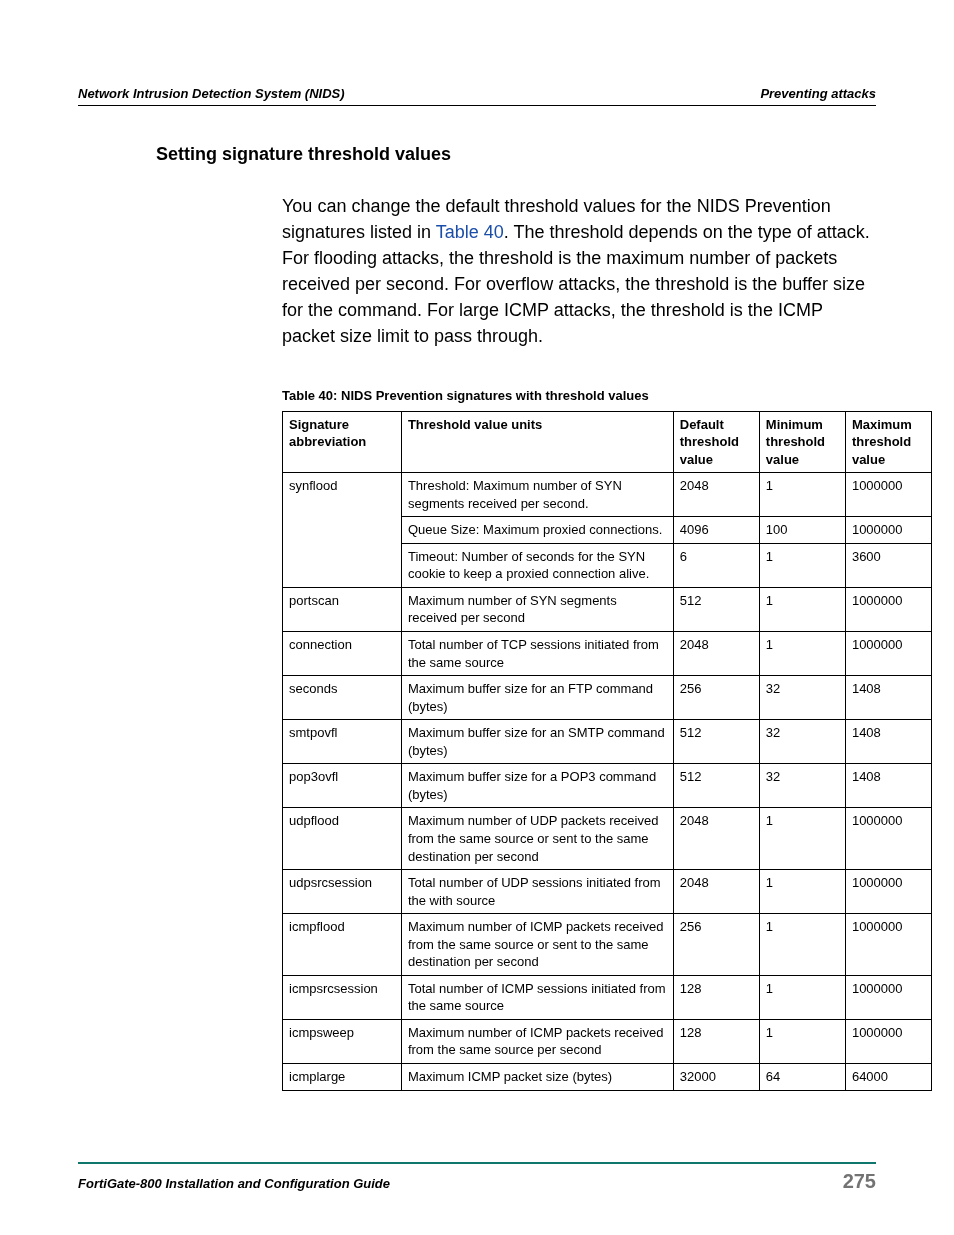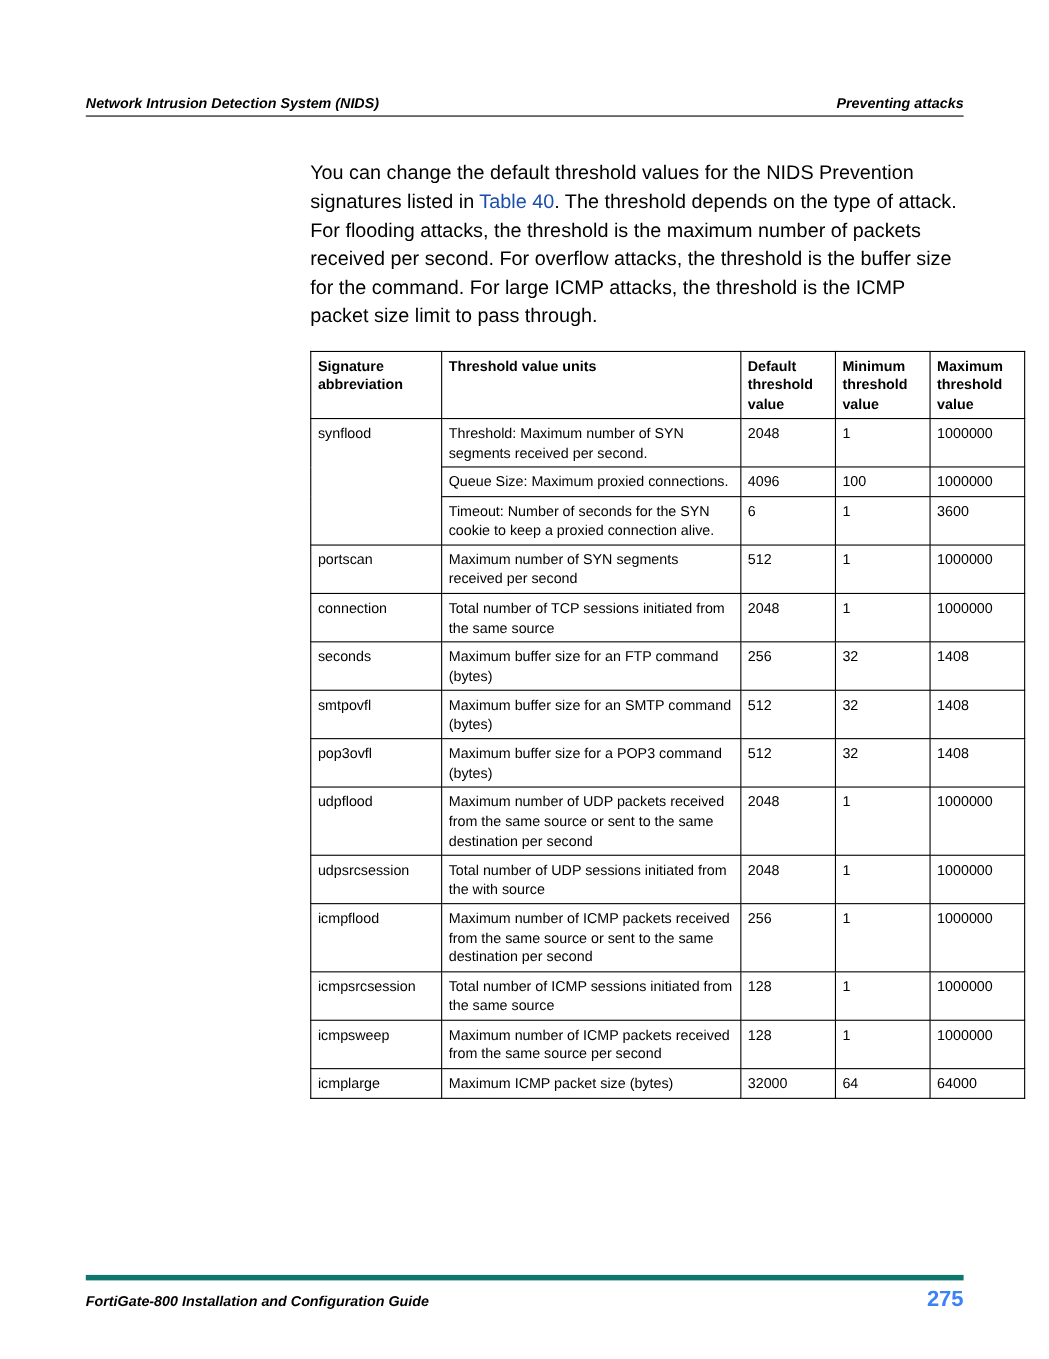--- a/index.html
+++ b/index.html
@@ -66,51 +66,53 @@
     .col-units { width: 240px; }
     .col-num { width: 76px; }
     .footer-row {
       position: absolute;
       bottom: 42px;
       left: 78px;
       right: 78px;
       display: flex;
       justify-content: space-between;
       align-items: baseline;
-      border-top: 5px solid #0f766e;
+      border-top: 2px solid #0f766e;
       padding-top: 6px;
     }
     .footer-left {
       font-style: italic;
       font-weight: bold;
       font-size: 13px;
     }
     .footer-right {
       font-weight: bold;
       font-size: 20px;
-      color: #3b82f6;
+      color: #737373;
     }
   </style>
 </head>
 <body>
 
 <div class="page">
 
   <div class="header-row">
     <span>Network Intrusion Detection System (NIDS)</span>
     <span>Preventing attacks</span>
   </div>
 
+  <div class="section-title">Setting signature threshold values</div>
 
   <div class="body-text">
     <span>You can change the default threshold values for the NIDS Prevention signatures listed in </span><span class="link">Table 40</span><span>. The threshold depends on the type of attack. For flooding attacks, the threshold is the maximum number of packets received per second. For overflow attacks, the threshold is the buffer size for the command. For large ICMP attacks, the threshold is the ICMP packet size limit to pass through.</span>
   </div>
 
 
 
+  <div class="table-caption">Table 40:  NIDS Prevention signatures with threshold values</div>
 
   <table class="sig-table">
     <thead>
       <tr>
         <th class="col-sig">Signature abbreviation</th>
         <th class="col-units">Threshold value units</th>
         <th class="col-num">Default threshold value</th>
         <th class="col-num">Minimum threshold value</th>
         <th class="col-num">Maximum threshold value</th>
       </tr>

